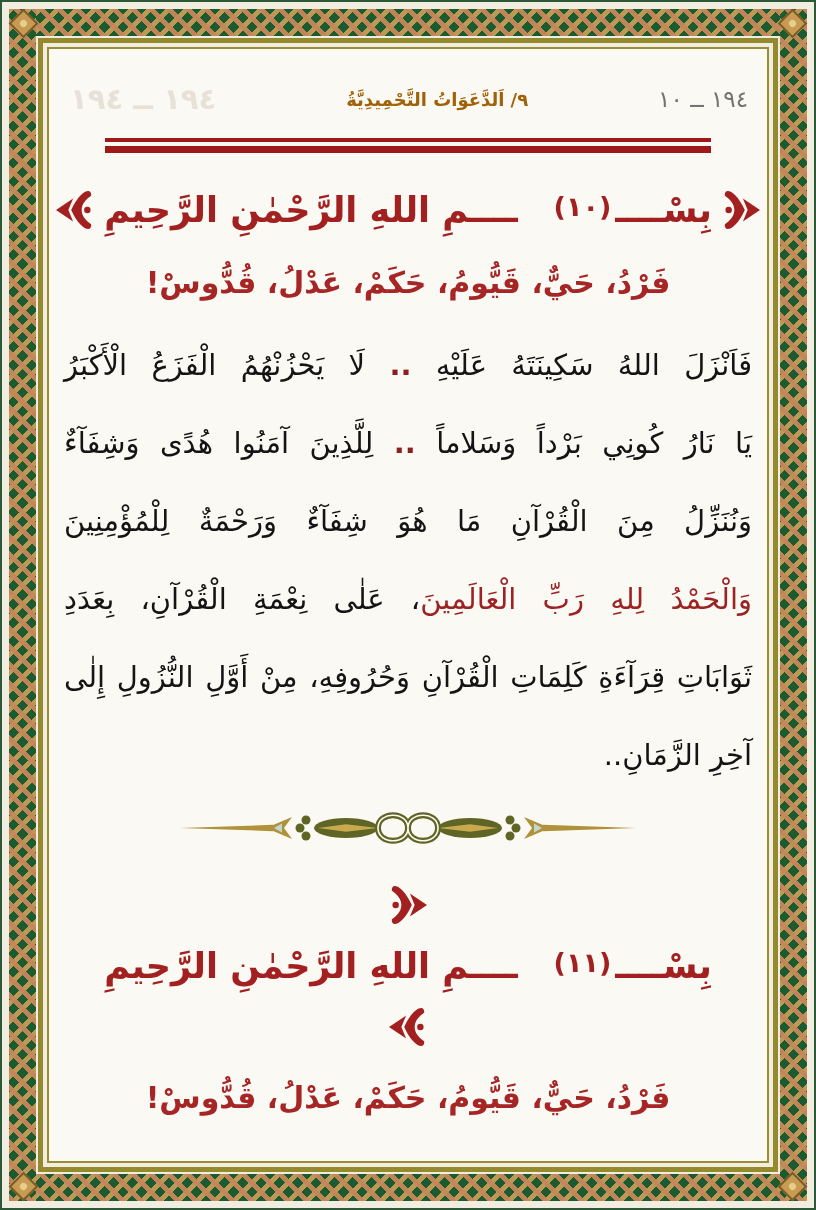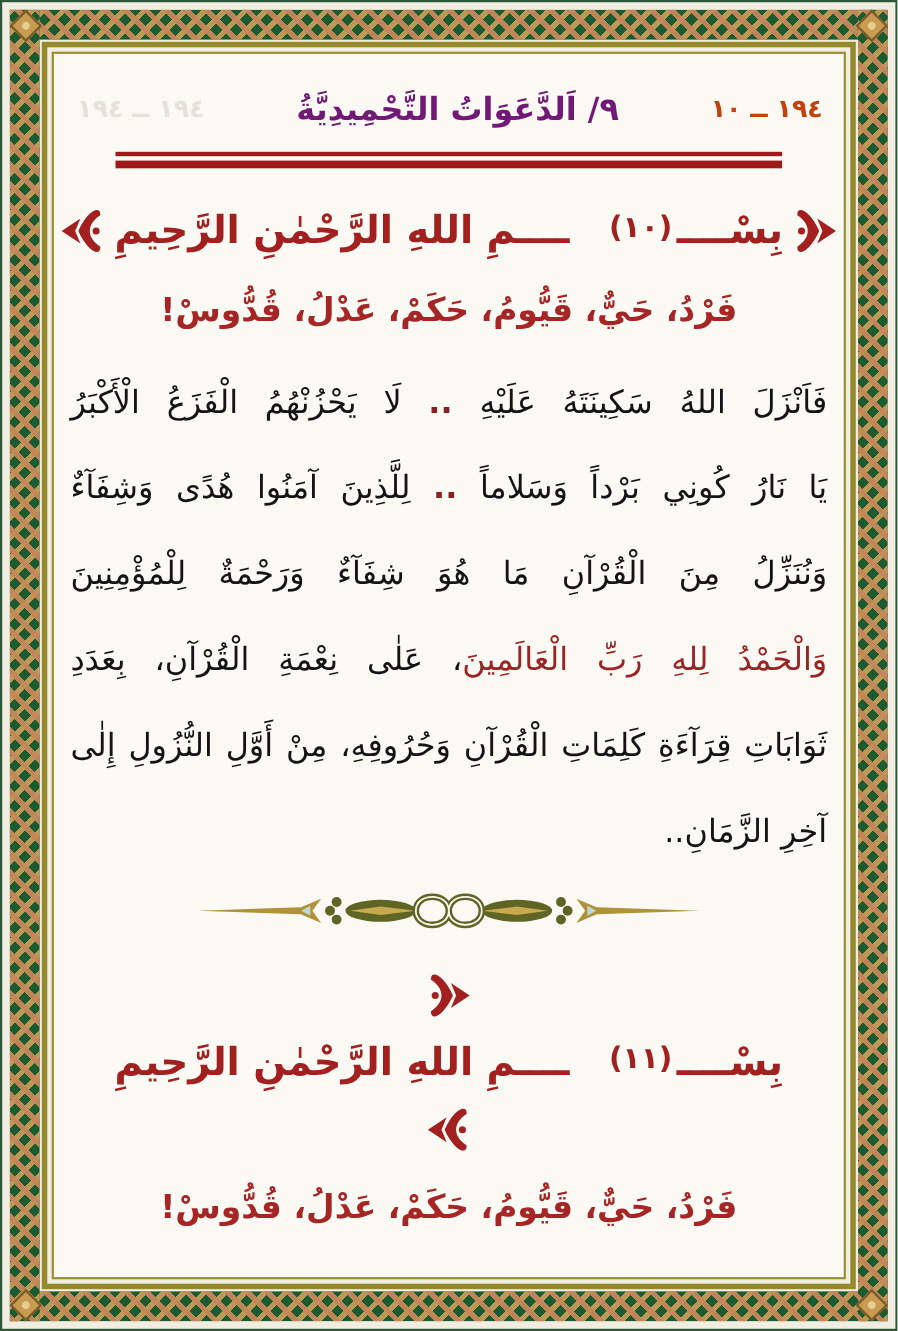--- a/index.html
+++ b/index.html
@@ -25,23 +25,23 @@
   .corner{position:absolute;width:17px;height:17px;background:#C89B53;border:2px solid #7A5B28;transform:rotate(45deg);}
   .corner::after{content:"";position:absolute;left:5px;top:5px;width:7px;height:7px;border-radius:50%;background:#E8CE8C;}
   .corner.tl{top:11px;left:11px;} .corner.tr{top:11px;right:11px;}
   .corner.bl{bottom:11px;left:11px;} .corner.br{bottom:11px;right:11px;}
   .gold-frame{position:absolute;inset:36px;border:5px solid #95892E;pointer-events:none;}
   .inner-line{position:absolute;inset:45px;border:2px solid #9A8D33;background:#FBF9F4;}
   .content{position:absolute;inset:48px;direction:rtl;padding:0 14px;box-sizing:border-box;}
 
   
   .header{margin-top:20px;display:flex;align-items:center;height:58px;}
-  .page-numbers{font-size:23px;font-weight:bold;color:#c2410c;white-space:nowrap;padding-right:4px;}
-  .page-title{flex:1;text-align:center;font-size:29px;font-weight:bold;color:#701a75;white-space:nowrap;}
-  .ghost-numbers{font-size:23px;font-weight:bold;color:#E7E1D7;white-space:nowrap;padding-left:6px;}
+  .page-numbers{font-size:23px;font-weight:normal;color:#737373;white-space:nowrap;padding-right:4px;}
+  .page-title{flex:1;text-align:center;font-size:18px;font-weight:bold;color:#a16207;white-space:nowrap;}
+  .ghost-numbers{font-size:29px;font-weight:bold;color:#E7E1D7;white-space:nowrap;padding-left:6px;}
   .header-rule{width:606px;margin:10px auto 0;height:4px;
     border-top:4px solid #9E1A1A;border-bottom:7px solid #9E1A1A;}
 
   
   .basmala-row{margin-top:26px;display:flex;direction:rtl;justify-content:center;align-items:center;gap:10px;}
   .basmala-text{color:#A32020;font-weight:bold;font-size:35px;white-space:nowrap;}
   .basmala-num{color:#A32020;font-weight:bold;font-size:27px;position:relative;top:-6px;padding:0 4px;margin-left:32px;}
   .basmala-row svg{flex:none;}
 
   .invocation{margin-top:24px;text-align:center;font-size:30px;font-weight:bold;color:#A62626;white-space:nowrap;}

